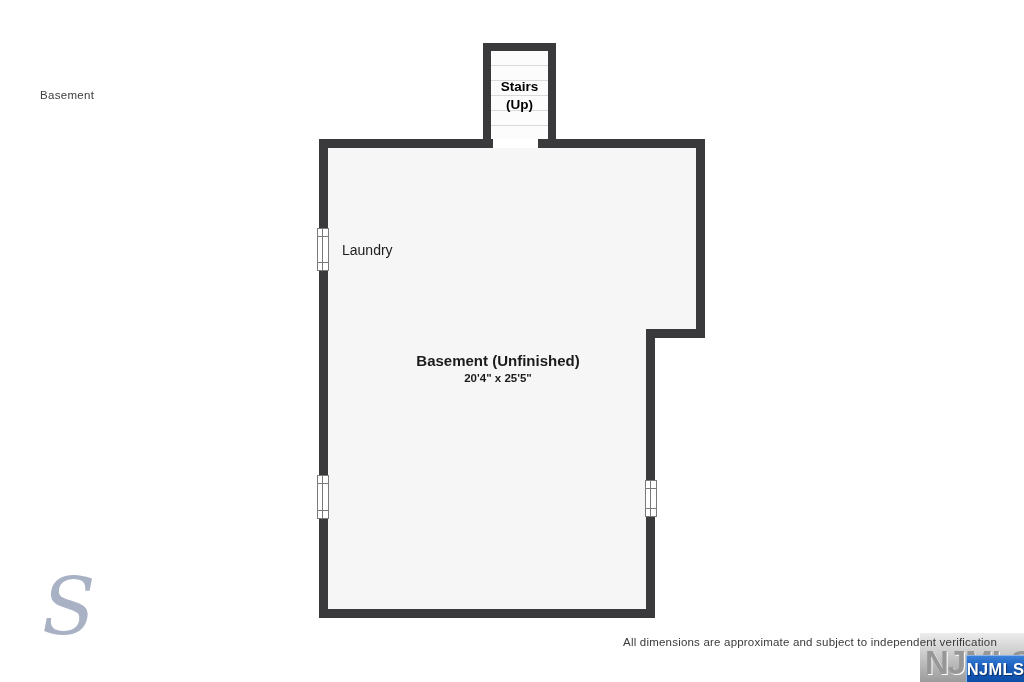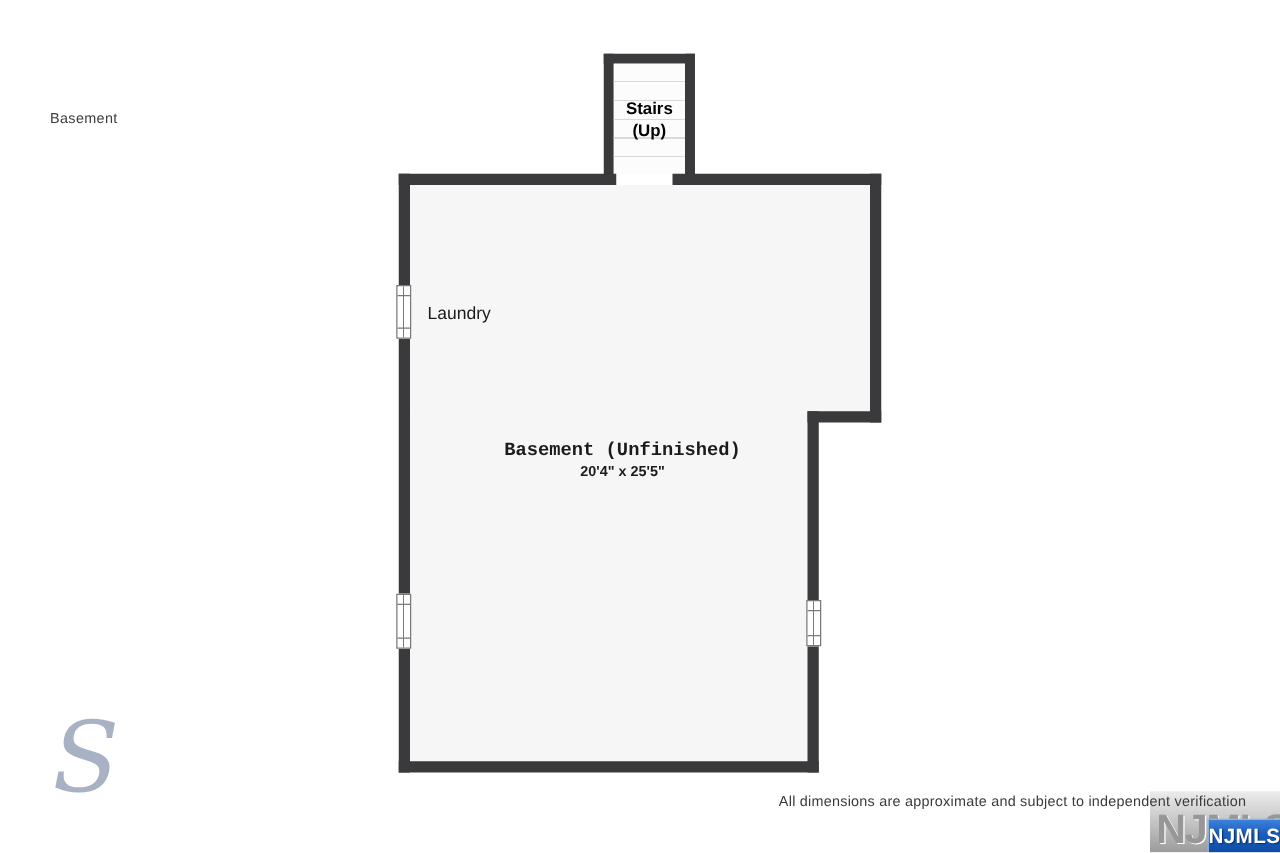--- a/index.html
+++ b/index.html
@@ -34,21 +34,21 @@
 
   
   .laundry-label {
     position:absolute; left:342px; top:242px;
     font-weight:normal; font-size:14px; color:#1b1b1b; z-index:3;
   }
   .basement-block {
     position:absolute; left:348px; top:352px; width:300px;
     text-align:center; color:#1b1b1b; z-index:3;
   }
-  .basement-block .room-name { font-weight:bold; font-size:15px;font-family:Liberation Mono, monospace; }
+  .basement-block .room-name { font-weight:bold; font-size:15px; }
   .basement-block .room-dims { font-weight:bold; font-size:11.5px; margin-top:3px; }
 
   
   .window-v {
     position:absolute; width:12px; background:#ffffff;
     border:1px solid #7a7a7a; z-index:2;
     background-image:linear-gradient(to right,
       transparent calc(50% - .5px), #7a7a7a calc(50% - .5px),
       #7a7a7a calc(50% + .5px), transparent calc(50% + .5px));
   }

